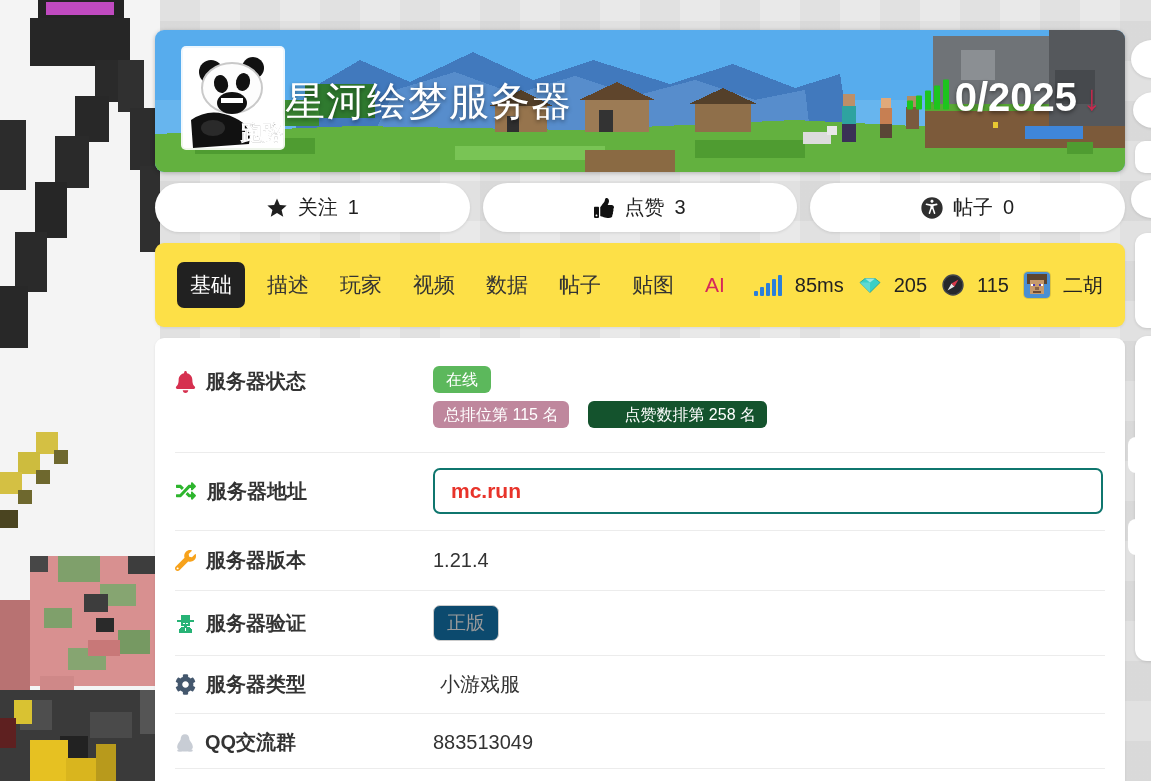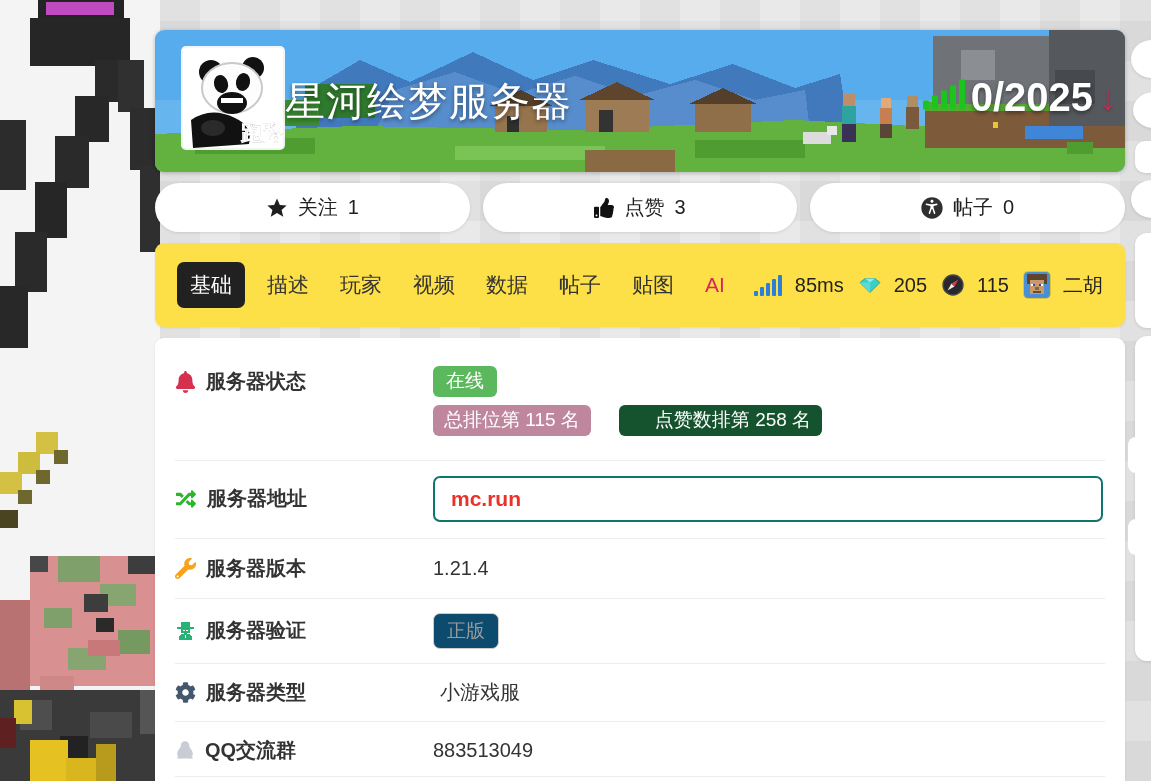--- a/index.html
+++ b/index.html
@@ -26,21 +26,21 @@
   .banner-scene { position:absolute; inset:0; width:100%; height:100%; }
   .banner-avatar {
     position:absolute; left:28px; top:18px; width:100px; height:100px;
     background:#fff; border-radius:3px; overflow:hidden; box-shadow:0 0 0 2px rgba(255,255,255,.9);
   }
   .banner-title {
     position:absolute; left:130px; top:50%; transform:translateY(-50%);
     font-size:40px; font-weight:normal; color:#fff; letter-spacing:1px;
     text-shadow:0 2px 4px rgba(0,0,0,.45); white-space:nowrap;
   }
-  .banner-right { position:absolute; right:8px; top:50%; transform:translateY(-58%); display:flex; align-items:flex-end; gap:6px; }
+  .banner-right { position:absolute; right:24px; top:50%; transform:translateY(-58%); display:flex; align-items:flex-end; gap:6px; }
   .sigbars { display:flex; align-items:flex-end; gap:3px; margin-bottom:10px; }
   .sigbars i { display:block; width:6px; border-radius:1px; background:#1ec41e; }
   .sigbars i:nth-child(1){height:9px;} .sigbars i:nth-child(2){height:14px;}
   .sigbars i:nth-child(3){height:19px;} .sigbars i:nth-child(4){height:24px;}
   .sigbars i:nth-child(5){height:30px;}
   .player-count { font-size:40px; font-weight:bold; color:#fff; text-shadow:0 2px 4px rgba(0,0,0,.45); line-height:1.1; }
   .trend-arrow { font-size:36px; font-weight:bold; color:#c9294e; text-shadow:0 1px 2px rgba(0,0,0,.25); line-height:1.2; }
 
   
   .actions { margin-top:11px; display:flex; gap:13px; height:49px; flex:none; }
@@ -83,25 +83,25 @@
   .row-value { flex:1; font-size:20px; color:#333; }
   .r1 { padding:28px 0 24px 0; align-items:flex-start; }
   .r1 .row-label { margin-top:2px; }
   .r2 { padding:15px 0 16px 0; }
   .r3 { padding:16px 0; }
   .r4 { padding:14px 0; }
   .r5 { padding:15px 0;gap:7px; }
   .r6 { padding:15px 0 12px 0; }
   .r7 { padding:12px 0 30px 0; border-bottom:none; }
 
-  .badge { display:inline-block; color:#fff; font-size:19px; padding:4px 11px; border-radius:6px; line-height:1.2; }
+  .badge { display:inline-block; color:#fff; font-size:16px; padding:4px 11px; border-radius:6px; line-height:1.2; }
   .badge-online { background:#5cb85c; padding:4px 13px; }
   .badge-rank { background:#bf879d; }
   .badge-likes { background:#14532d;padding-left:36px; }
-  .badge-line2 { margin-top:8px; display:flex; gap:28px;align-items:flex-end; }
+  .badge-line2 { margin-top:8px; display:flex; gap:19px;align-items:flex-end; }
 
   .addr-box {
     width:670px; height:46px; border:2px solid #0f766e; border-radius:7px;
     display:flex; align-items:center; padding:0 16px; background:#fff; cursor:text;
   }
   .addr-text { color:#e8332a; font-weight:bold; font-size:21px; }
 
   .badge-outline {
     display:inline-block; border:1px solid #ccc; border-radius:7px;
     padding:4px 13px; color:#9a9a9a; font-size:19px; background:#0c4a6e;

